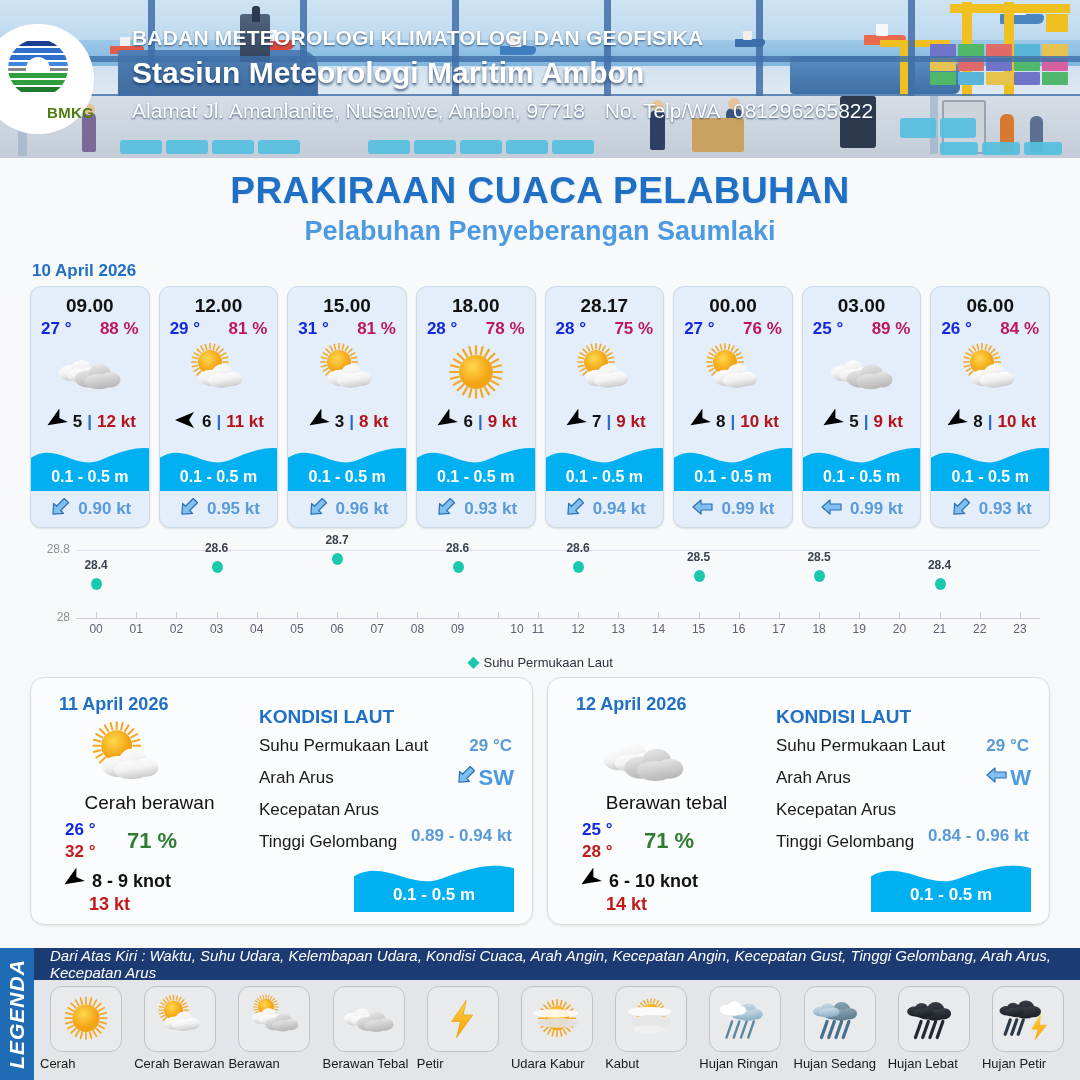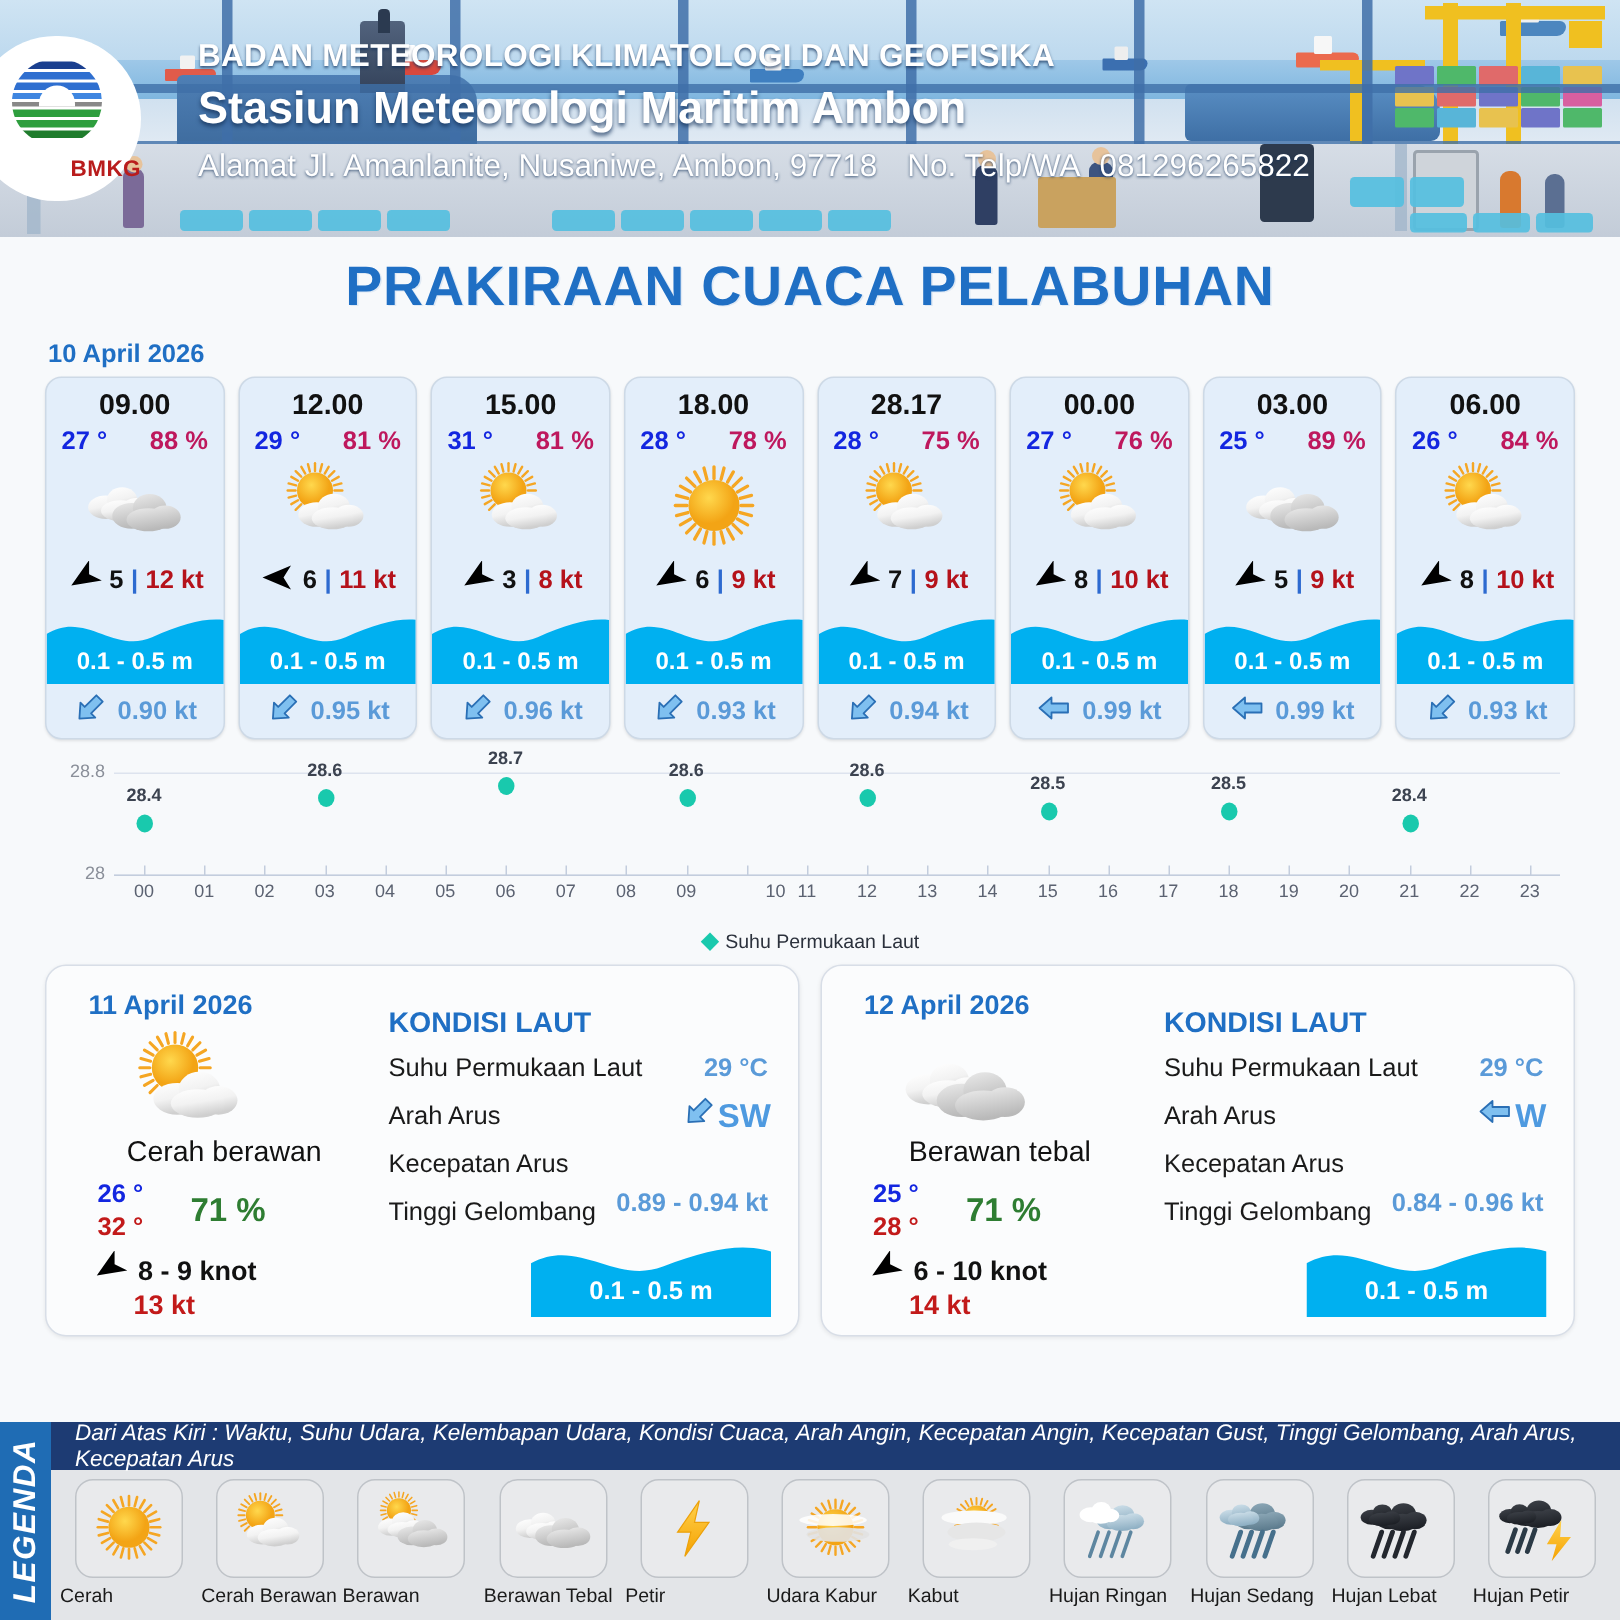--- a/index.html
+++ b/index.html
@@ -41,21 +41,21 @@
 
   .logo-badge {
     position:absolute; left:-18px; top:24px; width:112px; height:110px;
     background:#ffffff; border-radius:56px; z-index:6;
     display:flex; align-items:center; justify-content:center;
   }
   .logo-inner { width:78px; height:84px; position:relative; }
   .logo-circle { position:absolute; left:9px; top:2px; width:60px; height:58px; overflow:hidden; border-radius:50%; }
   .lg-stripe { position:absolute; left:0; width:60px; }
   .logo-text { position:absolute; left:0; bottom:0; width:78px; text-align:center;
-               font:bold 15px "Liberation Sans", sans-serif; color:#b91c1c; letter-spacing:.3px;padding-left:48px; }
+               font:bold 15px "Liberation Sans", sans-serif; color:#4d7c0f; letter-spacing:.3px;padding-left:48px; }
 
   .hdr-texts { position:absolute; left:104px; top:26px; z-index:5;margin-left:28px; }
   .hdr-l1 { font:bold 21px "Liberation Sans", sans-serif; color:#fff; letter-spacing:.2px;
             text-shadow:0 1px 2px rgba(20,50,90,.75); }
   .hdr-l2 { font:bold 30px "Liberation Sans", sans-serif; color:#fff; margin-top:6px;
             text-shadow:0 2px 3px rgba(20,50,90,.8); }
   .hdr-l3 { font:normal 21px "Liberation Sans", sans-serif; color:#fff; margin-top:9px;
             text-shadow:0 1px 2px rgba(20,50,90,.8); }
   .hdr-l3 span { margin-left:14px; }
 
@@ -282,20 +282,21 @@
     <div class="hdr-l3">
       <span style="margin-left:0;">Alamat Jl. Amanlanite, Nusaniwe, Ambon, 97718</span>
       <span>No. Telp/WA</span>
       <span style="margin-left:8px;">081296265822</span>
     </div>
   </div>
 </div>
 
 <div class="title-wrap">
   <div class="title-main">PRAKIRAAN CUACA PELABUHAN</div>
+  <div class="title-sub">Pelabuhan Penyeberangan Saumlaki</div>
 </div>
 
 <div class="day-label">10 April 2026</div>
 <div class="cards" id="cards">
     <div class="card">
       <div class="c-time">09.00</div>
     <div class="c-th">
       <span class="c-temp">27 °</span>
       <span class="c-hum">88 %</span>
     </div>

